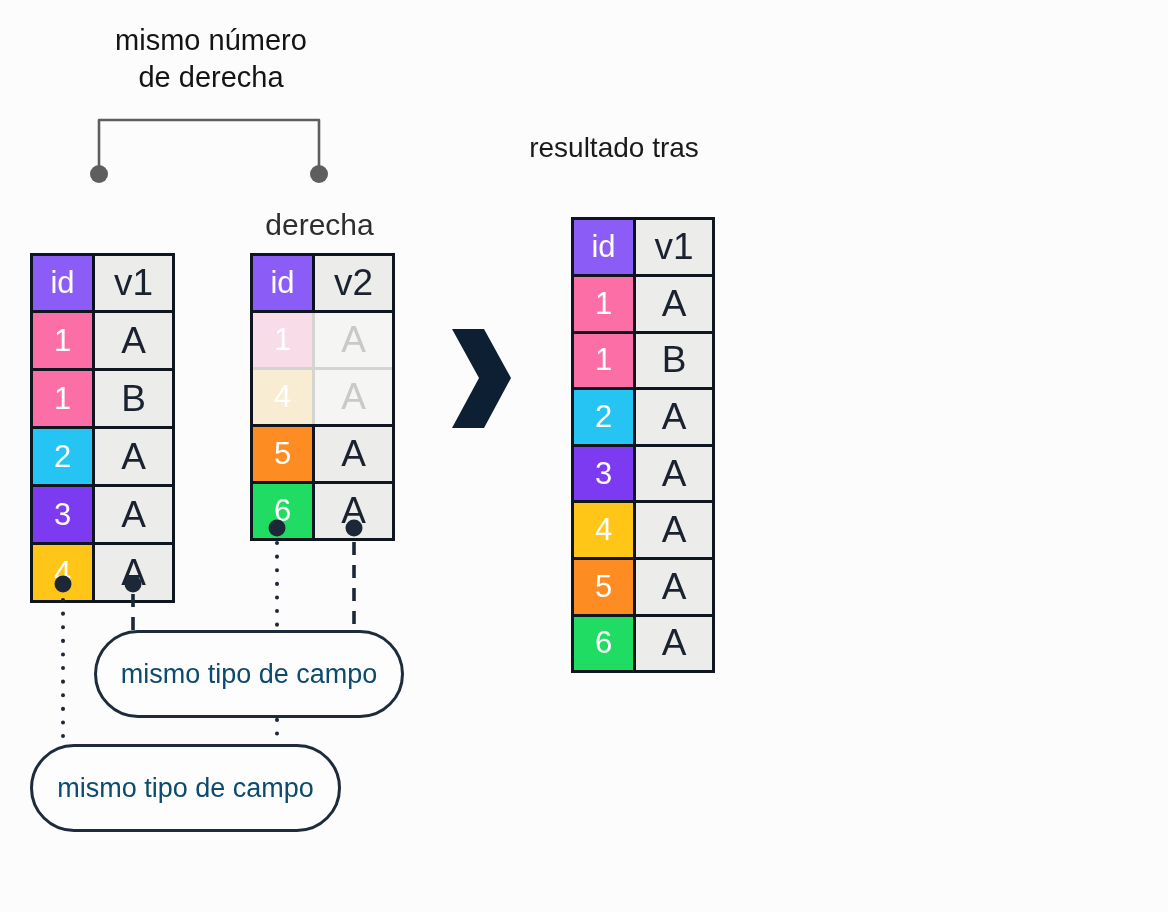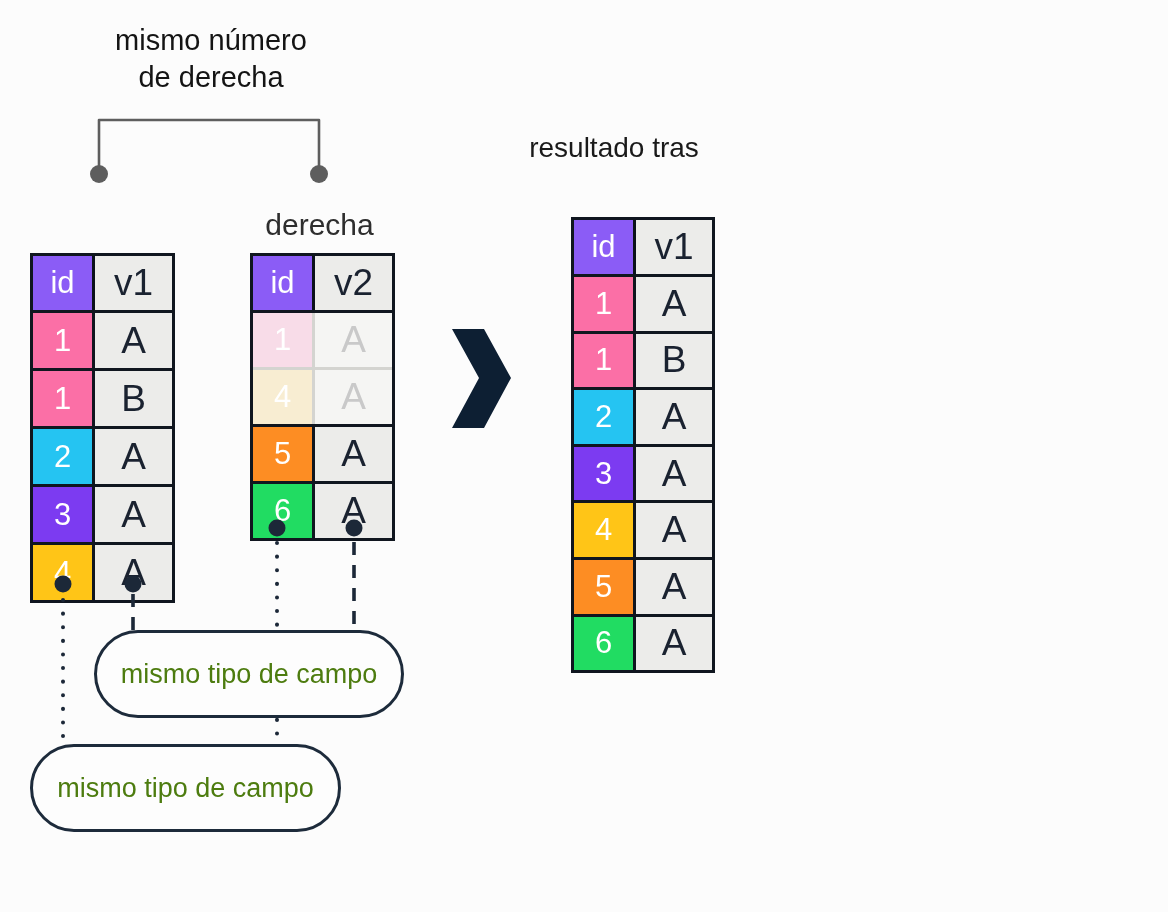--- a/index.html
+++ b/index.html
@@ -30,21 +30,21 @@
   .hcell{color:#F4F6F8;font-size:30px;background:transparent;}
   .row.faded + .row.faded{border-top-color:#D4D4D0;}
   .row.faded .cell.id{border-right-color:#D4D4D0;}
 
   .overlay{position:absolute;left:0;top:0;pointer-events:none;}
 
   .pill{
     position:absolute;height:88px;box-sizing:border-box;
     border:3px solid #1D2B3B;border-radius:44px;background:#FDFDFD;
     display:flex;align-items:center;justify-content:center;
-    font-size:27px;color:#4d7c0f;font-weight:400;
+    font-size:27px;color:#0c4a6e;font-weight:400;
   }
   #pill-top{left:86px;top:630px;width:310px;}
   #pill-bottom{left:22px;top:744px;width:311px;}
 </style>
 </head>
 <body>
 
 <div class="canvas">
 
   <div class="note top-note">

